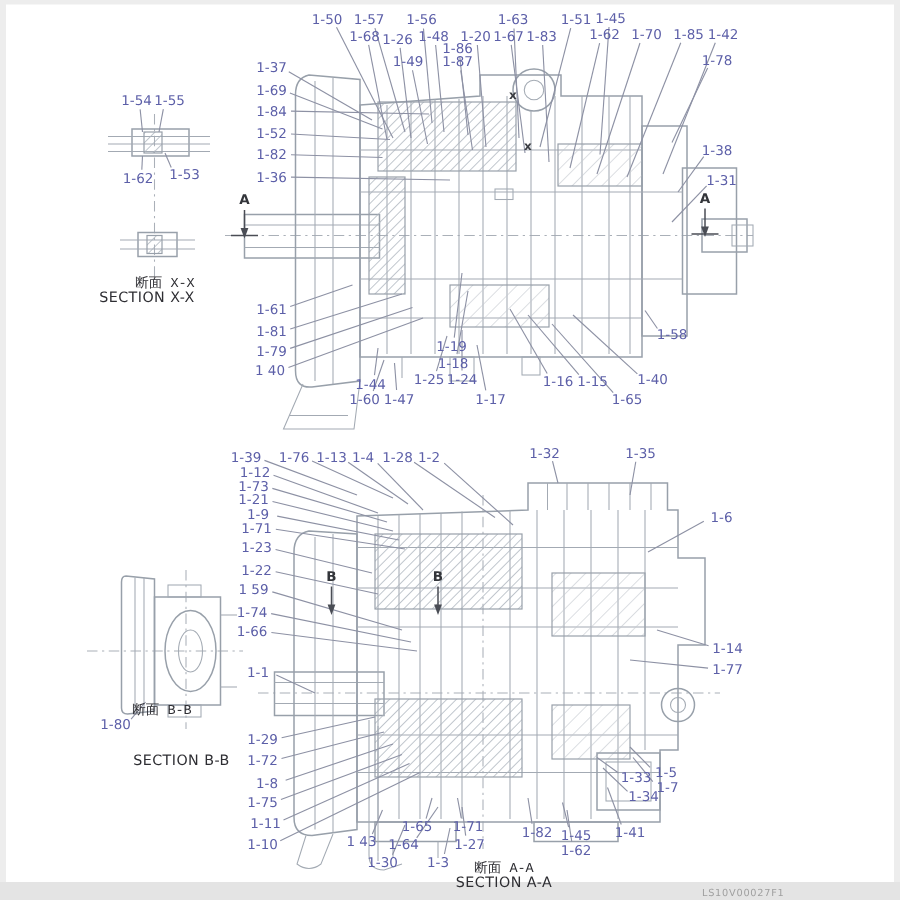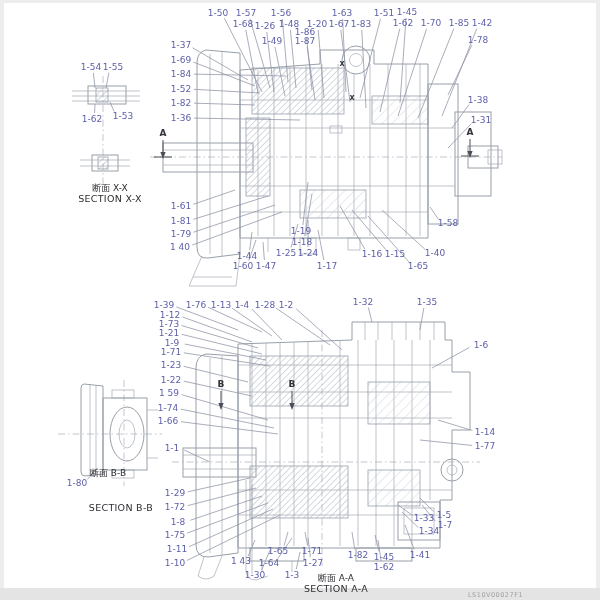--- a/index.html
+++ b/index.html
@@ -13,21 +13,21 @@
   svg{position:absolute;left:0;top:0;}
   .ln{stroke:#98a0aa;stroke-width:1;fill:none;}
   .lnf{stroke:#a3aab3;stroke-width:.7;fill:none;}
   .cl{stroke:#aab0b8;stroke-width:.7;fill:none;stroke-dasharray:7 3 1.5 3;}
   .hrect{stroke:#98a0aa;stroke-width:.8;}
   .leader{stroke:#8d91a4;stroke-width:.75;}
   .plabel{fill:#5c5fa8;font-size:9px;font-family:"DejaVu Sans","Liberation Sans",sans-serif;}
   .marker{fill:#33353a;font-size:9px;font-weight:bold;font-family:"DejaVu Sans",sans-serif;}
   .xmark{fill:#3a3c42;font-size:8px;font-weight:bold;}
   .stitle{position:absolute;transform:translateX(-50%);color:#2e2e33;white-space:nowrap;}
-  .cn{font-size:9px;}
+  .cn{font-size:9px;font-family:Liberation Mono, monospace;}
   .en{font-size:9.5px;letter-spacing:.3px;}
   #watermark{position:absolute;left:468px;top:591px;font-size:6.5px;color:#9f9f9f;letter-spacing:.5px;}
 </style>
 </head>
 <body>
 
 <div id="edge-top" class="edge"></div>
 <div id="edge-left" class="edge"></div>
 <div id="edge-right" class="edge"></div>
 <div id="band-bottom"></div>
@@ -365,18 +365,18 @@
       <polygon points="218.4,403 223.6,403 221,410" fill="#4a4d55"></polygon>
       <text x="292" y="387" text-anchor="middle" class="marker">B</text>
       <line x1="292" y1="391" x2="292" y2="405" stroke="#4a4d55" stroke-width="1"></line>
       <polygon points="289.4,403 294.6,403 292,410" fill="#4a4d55"></polygon>
       <text x="342" y="66" text-anchor="middle" class="xmark">x</text>
       <text x="352" y="100" text-anchor="middle" class="xmark">x</text>
     </g>
 </svg>
 
 <div class="stitle cn" style="left:110px;top:182px">断面  X-X</div>
-<div class="stitle en" style="left:110px;top:193px">SECTION X-X</div>
+<div class="stitle en" style="left:98px;top:193px">SECTION X-X</div>
 <div class="stitle cn" style="left:108px;top:467px">断面  B-B</div>
 <div class="stitle en" style="left:121px;top:502px">SECTION B-B</div>
 <div class="stitle cn" style="left:336px;top:572px">断面  A-A</div>
 <div class="stitle en" style="left:336px;top:583px">SECTION A-A</div>
 <div id="watermark">LS10V00027F1</div>
 
 </body></html>

